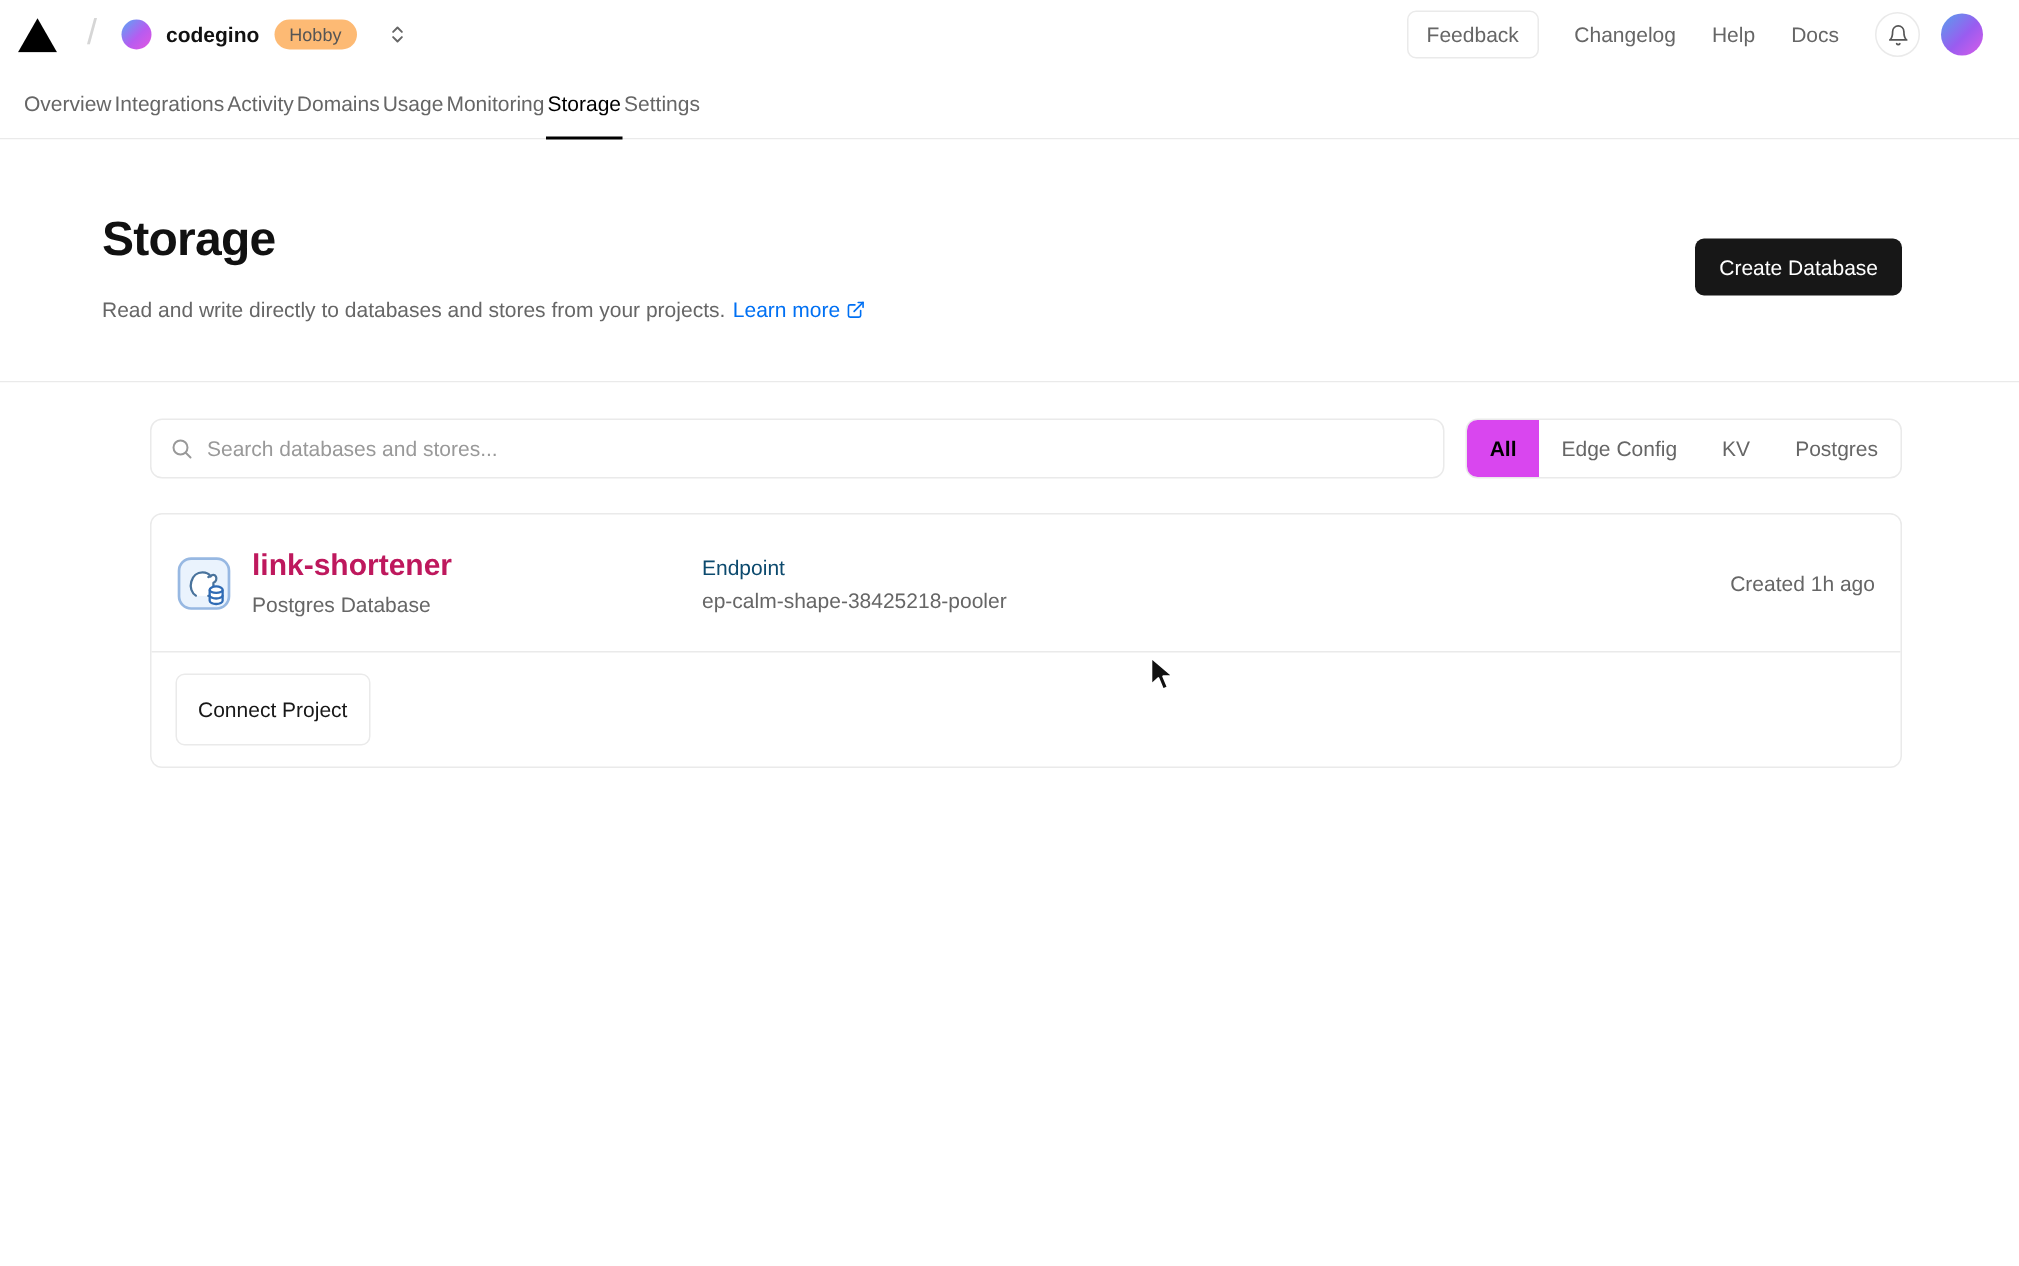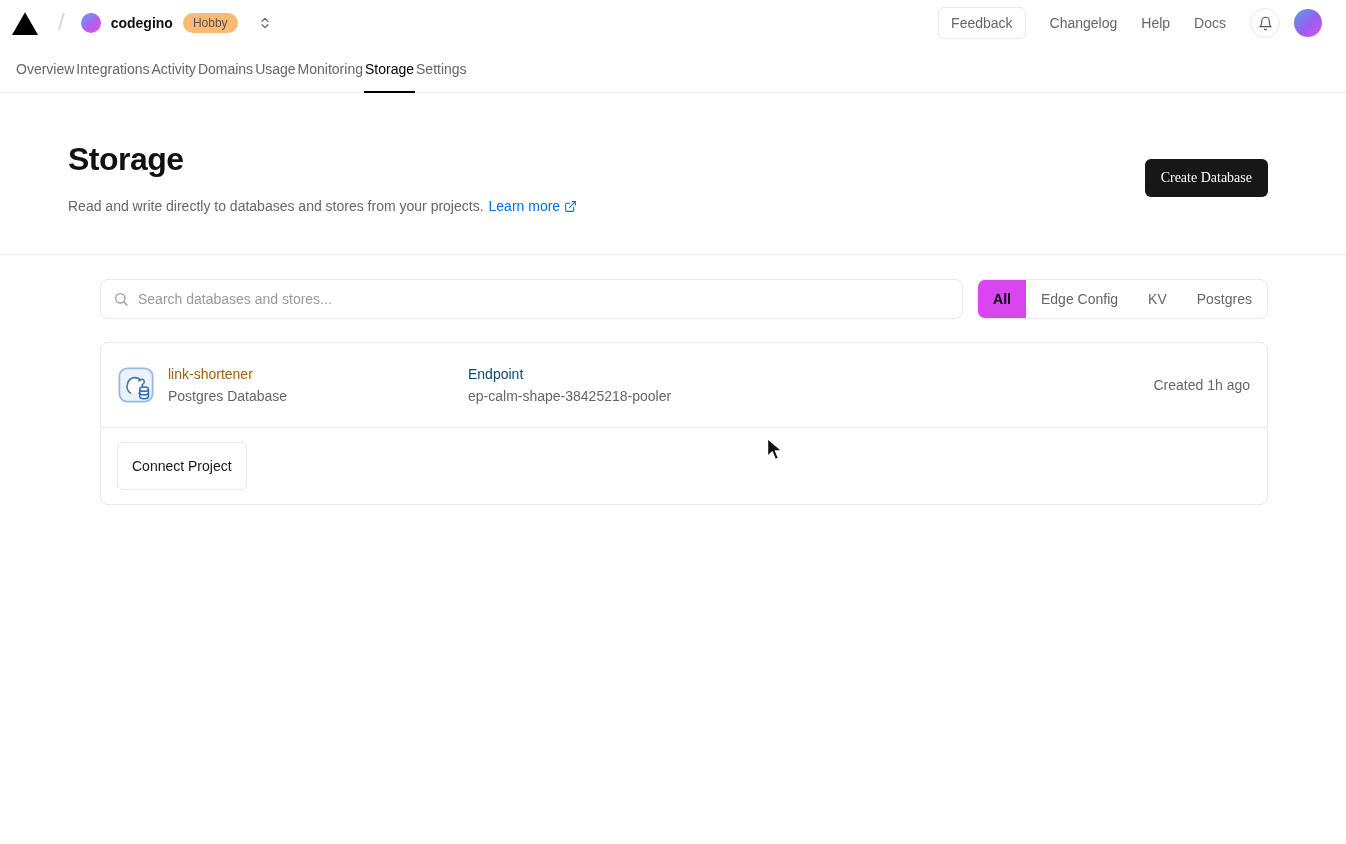--- a/index.html
+++ b/index.html
@@ -24,38 +24,38 @@
   
   .tabbar { display: flex; padding: 0 15px; border-bottom: 1px solid #eaeaea; height: 47px; align-items: flex-end; background: #fff; }
   .tab { font-size: 14px; color: #666; padding: 0 1px 14px 1px; cursor: pointer; border-bottom: 2px solid transparent; margin-bottom: -1px; white-space: nowrap; }
   .tab.active { color: #000; border-bottom-color: #000; }
 
   
   .hero { display: flex; align-items: center; justify-content: space-between; padding: 48px 78px 40px 68px; border-bottom: 1px solid #eaeaea; background: #fff; }
   .hero-title { font-size: 32px; font-weight: 700; letter-spacing: -0.5px; color: #111; margin-bottom: 20px; }
   .hero-desc { font-size: 14px; color: #666; display: flex; align-items: center; gap: 5px; }
   .learn-more { color: #0070f3; text-decoration: none; display: inline-flex; align-items: center; gap: 4px; cursor: pointer; }
-  .create-db-btn { background: #171717; color: #fff; border: none; border-radius: 6px; height: 38px; padding: 0 16px; font-size: 14px; font-weight: 500; font-family: Liberation Serif, serif; cursor: pointer; }
+  .create-db-btn { background: #171717; color: #fff; border: none; border-radius: 6px; height: 38px; padding: 0 16px; font-size: 14px; font-weight: 500; font-family: Liberation Sans, sans-serif; cursor: pointer; }
 
   
   .content { padding: 24px 78px 0 100px; background: #fff; }
   .toolbar { display: flex; gap: 14px; }
   .search-box { flex: 1; height: 40px; border: 1px solid #eaeaea; border-radius: 8px; display: flex; align-items: center; padding: 0 12px; background: #fff; }
   .search-box input { border: none; outline: none; flex: 1; font-size: 14px; font-family: inherit; color: #111; margin-left: 9px; background: transparent; }
   .search-box input::placeholder { color: #999; }
   .filter-group { height: 40px; border: 1px solid #eaeaea; border-radius: 8px; display: flex; align-items: stretch; overflow: hidden; background: #fff; }
   .filter-item { display: flex; align-items: center; padding: 0 15px; font-size: 14px; color: #666; cursor: pointer; white-space: nowrap; }
   .filter-item.active { background: #d946ef; color: #000; font-weight: 700; }
 
   
   .db-card { margin-top: 23px; border: 1px solid #eaeaea; border-radius: 8px; background: #fff; }
   .db-row { display: flex; align-items: center; padding: 23px 17px; }
   .db-icon { width: 36px; height: 36px; flex: none; }
   .db-name-col { margin-left: 14px; width: 300px; }
-  .db-name { font-size: 14px; font-weight: 400; color: #a16207; margin-bottom: 6px; }
+  .db-name { font-size: 20px; font-weight: 700; color: #be185d; margin-bottom: 6px; }
   .db-type { font-size: 14px; color: #666; }
   .db-endpoint-col { flex: 1; }
   .db-endpoint-label { font-size: 14px; color: #0c4a6e; margin-bottom: 6px; }
   .db-endpoint-value { font-size: 14px; color: #666; }
   .db-created { font-size: 14px; color: #666; white-space: nowrap; }
   .db-actions { border-top: 1px solid #eaeaea; padding: 14px 16px; }
   .connect-btn { background: #fff; border: 1px solid #eaeaea; border-radius: 6px; height: 48px; padding: 0 14px; font-size: 14px; font-weight: 500; color: #171717; font-family: inherit; cursor: pointer; }
 
   
   .cursor { position: absolute; left: 766px; top: 437px; pointer-events: none; z-index: 99; }

